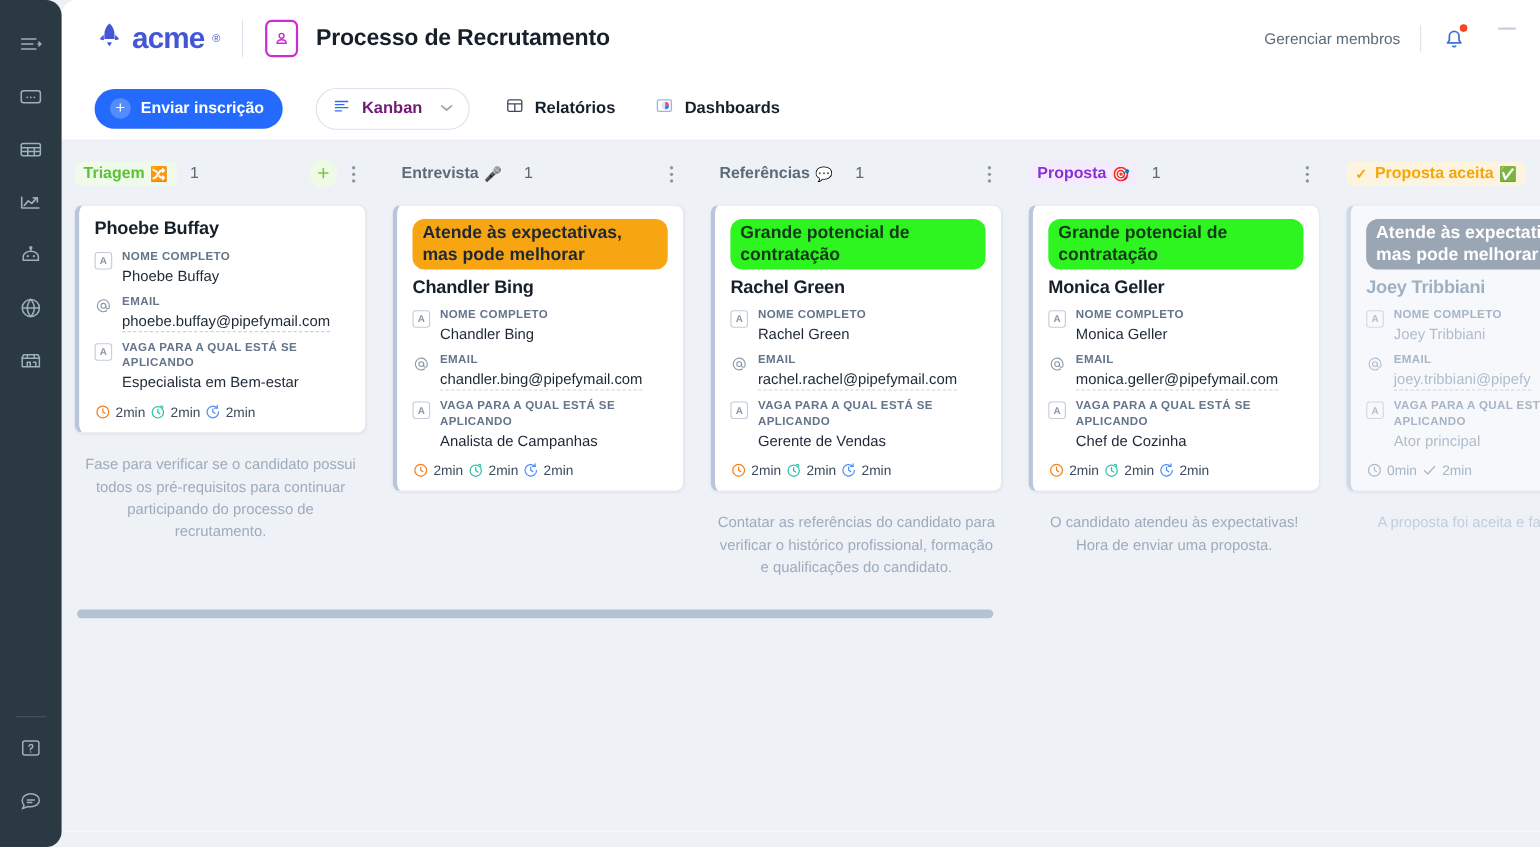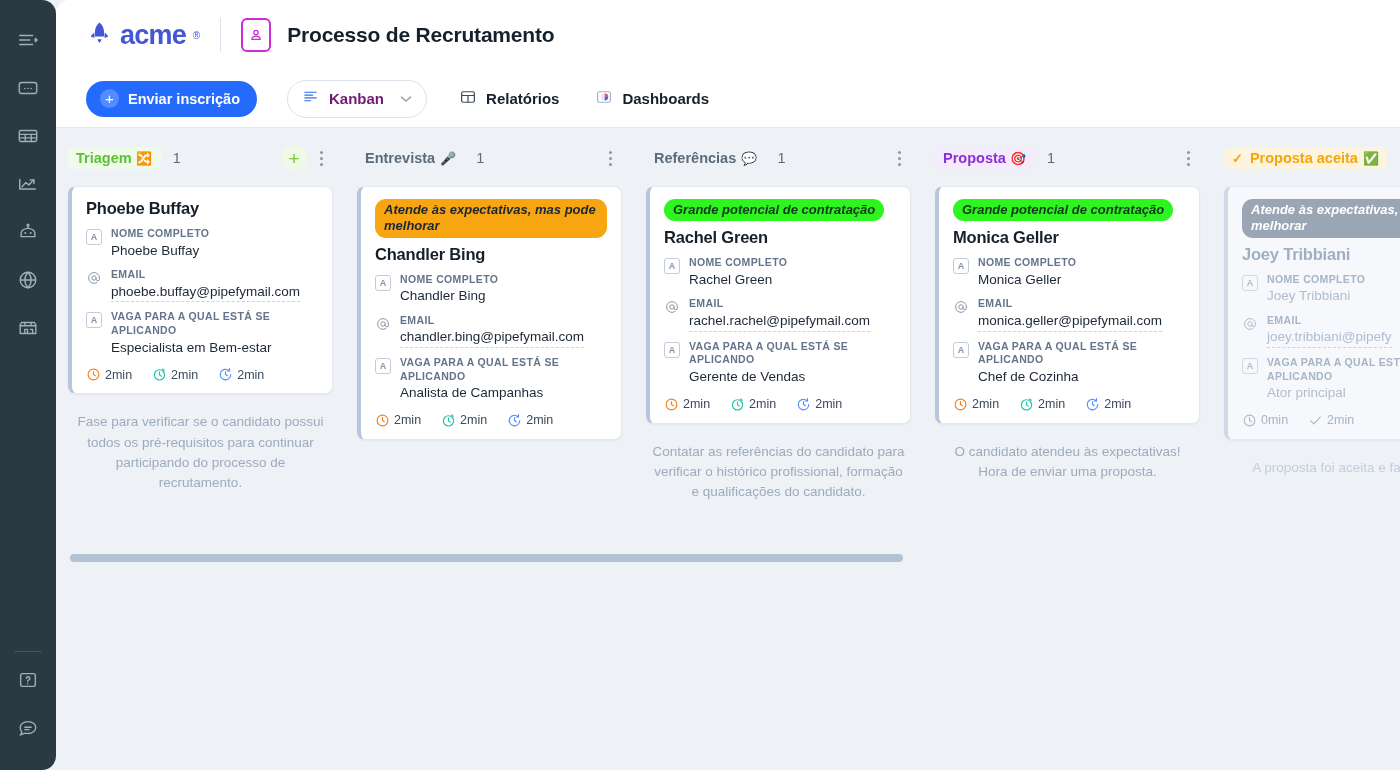--- a/index.html
+++ b/index.html
@@ -158,22 +158,22 @@
     border-left: 4px solid #b7c6dd;
     padding: 12px 14px 11px;
     margin-top: 12px;
     box-shadow: 0 1px 2px rgba(20,40,70,.05);
     cursor: pointer;
   }
   .card.done { background: #f6f8fb; border-left-color:#cfd9e6; }
   .card-badge {
     display: inline-block;
     padding: 3px 9px; border-radius: 11px;
-    font-size: 13px; font-weight: bold; line-height: 1.25;
-    margin-bottom: 7px; max-width: 100%; font-style: italic;
+    font-size: 16px; font-weight: bold; line-height: 1.25;
+    margin-bottom: 7px; max-width: 100%;
   }
   .card-title {
     font-size: 16.5px; font-weight: bold; color:#16202b; margin-bottom: 9px;
     letter-spacing: -0.2px;
   }
   .card.done .card-title { color:#9fb0c4; }
   .field { display: flex; gap: 9px; margin-bottom: 8px; }
   .field-ico {
     width: 16px; height: 16px; flex: 0 0 16px; margin-top: 2px;
     display:flex; align-items:center; justify-content:center;
@@ -189,21 +189,21 @@
     letter-spacing: .35px; text-transform: uppercase; line-height: 1.3;
   }
   .field-value {
     font-size: 13.5px; color:#1d2836; line-height: 1.45; white-space: nowrap;
   }
   .field-value.dotted { border-bottom: 1px dashed #c9d4e2; display:inline-block; }
   .card.done .field-label { color:#a7b5c6; }
   .card.done .field-value { color:#b0bdcd; }
   .card.done .field-ico { color:#b0bdcd; }
   .card.done .field-ico.boxed { border-color:#cfd9e6; color:#b0bdcd; }
-  .metrics { display:flex; align-items:center; gap: 20px; margin-top: 10px; }
+  .metrics { display:flex; align-items:center; gap: 4px; margin-top: 10px; }
   .metric { display:flex; align-items:center; gap: 4px; font-size: 12.5px; color:#3d4a5c; }
   .card.done .metric { color:#a7b5c6; }
 
   .col-desc {
     margin-top: 18px; text-align: center;
     font-size: 13.5px; line-height: 1.5; color:#9eabbd;
     padding: 0 6px;
   }
   .col-desc.done-desc { color:#c2cedd; }
 
@@ -308,20 +308,32 @@
         <span class="logo-reg">®</span>
       </div>
       <div class="vdiv"></div>
       <div class="pipe-icon">
         <svg width="16" height="16" viewBox="0 0 24 24" fill="none" stroke="currentColor" stroke-width="1.9">
           <circle cx="12" cy="8.3" r="3.3"></circle>
           <path d="M5.8 18.5c0-3 2.8-4.8 6.2-4.8s6.2 1.8 6.2 4.8z"></path>
         </svg>
       </div>
       <h1 class="page-title">Processo de Recrutamento</h1>
+      <div class="top-right">
+        <span class="manage-members">Gerenciar membros</span>
+        <span class="top-vdiv"></span>
+        <span class="bell">
+          <svg width="24" height="24" viewBox="0 0 24 24" fill="none" stroke="#3f6fd8" stroke-width="1.6" stroke-linejoin="round">
+            <path d="M6 17h12l-1.6-2.4V11a4.4 4.4 0 0 0-8.8 0v3.6z"></path>
+            <path d="M10.4 19.4a1.8 1.8 0 0 0 3.2 0"></path>
+          </svg>
+          <span class="bell-dot"></span>
+        </span>
+        <span class="win-min"></span>
+      </div>
     </header>
 
     <div class="actionbar">
       <button class="btn-primary">
         <span class="plus">+</span>
         <span>Enviar inscrição</span>
       </button>
 
       <div class="view-select">
         <span>

